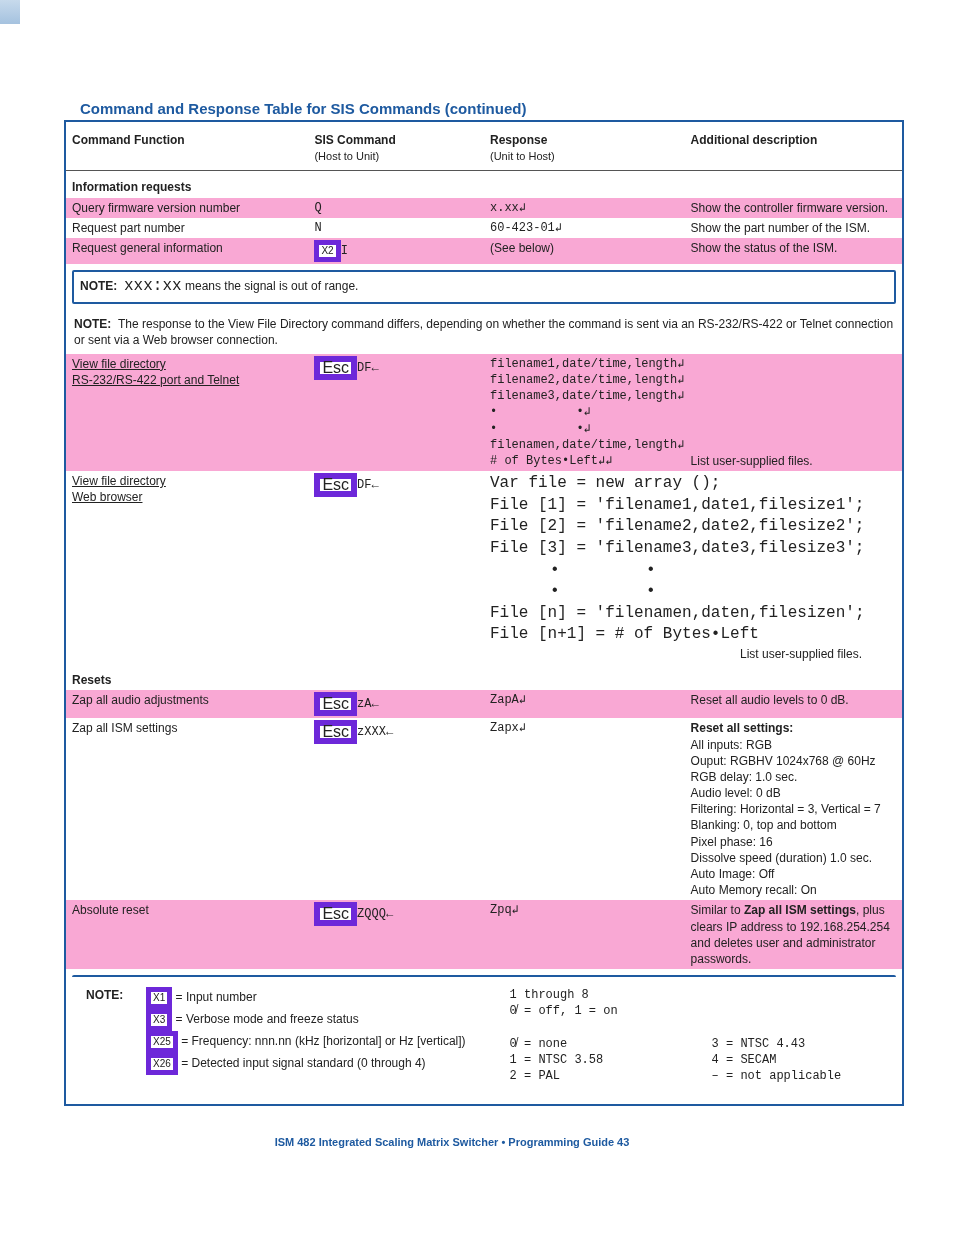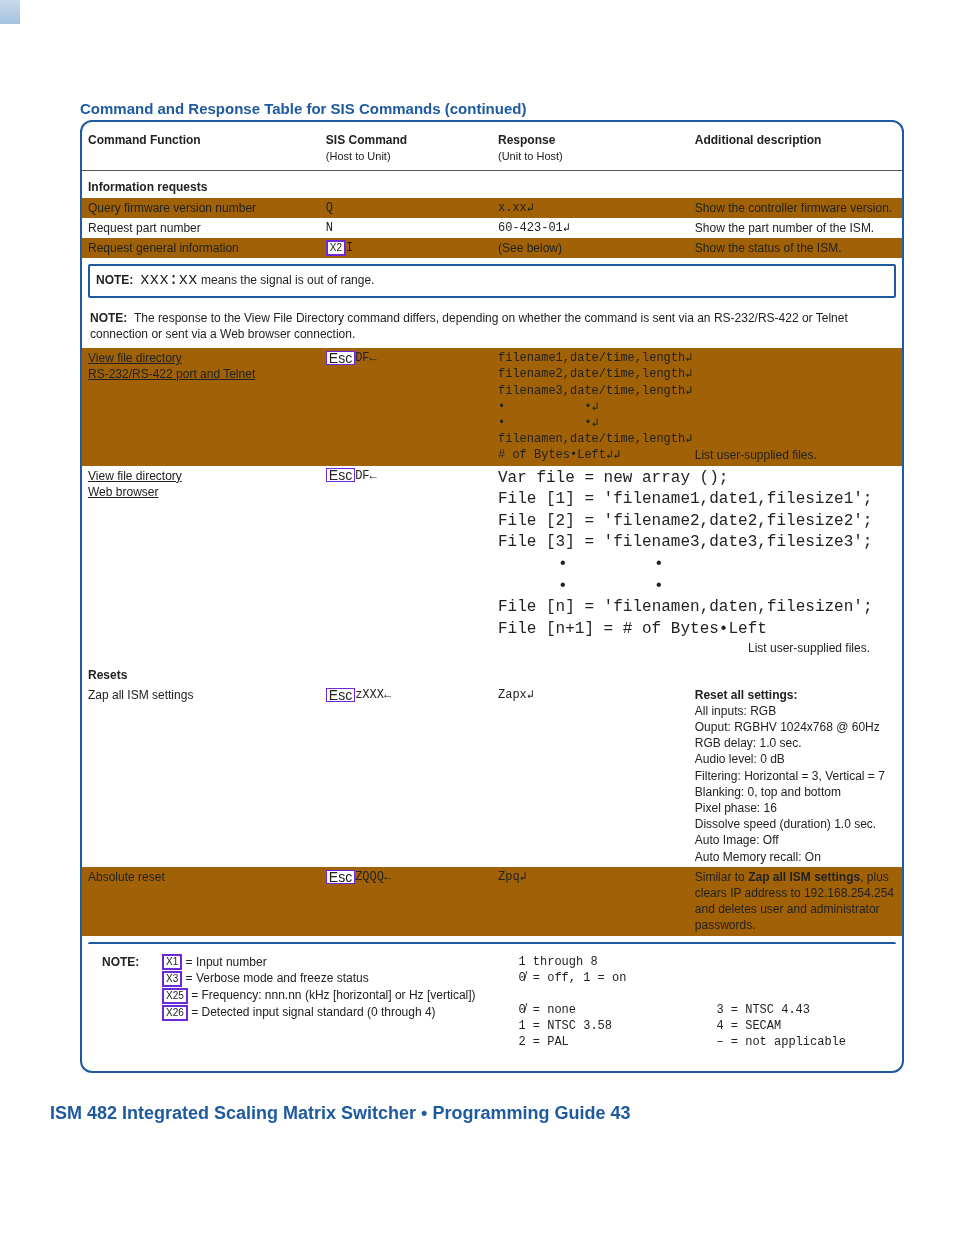--- a/index.html
+++ b/index.html
@@ -1,37 +1,37 @@
 <!DOCTYPE html>
 <html><head>
 <meta charset="utf-8">
 <style>
   *{box-sizing:border-box;margin:0;padding:0}
   body{font-family:Arial,Helvetica,sans-serif;font-size:12px;color:#222;background:#fff;width:954px;margin:0 auto;position:relative}
   .topbar{height:24px;background:linear-gradient(#c7daec,#a5c2df);width:20px;position:absolute;top:0;left:0}
   .page{padding:60px 50px 40px 50px}
   .title{color:#1e5aa0;font-weight:bold;font-size:15px;margin:40px 0 3px 30px}
-  .frame{border:2px solid #1e5aa0;border-radius:12px;padding:0;margin-left:30px;margin-right:0}
+  .frame{border:2px solid #1e5aa0;border-radius:0;padding:0;margin-left:14px;margin-right:0}
   .tbl{width:100%;border-collapse:collapse;table-layout:fixed}
   .tbl td{vertical-align:top;padding:2px 6px;font-size:12px;line-height:1.35}
   .hdr td{font-weight:bold;padding:10px 6px 6px 6px;vertical-align:top}
   .hdr .sub{font-weight:normal;font-size:11px}
   .sec td{font-weight:bold;padding-top:8px}
-  .tint{background:#a16207}
+  .tint{background:#f9a8d4}
   .mono{font-family:Menlo,Consolas,Courier,monospace;font-size:16px}
   .c1{width:29%}.c2{width:21%}.c3{width:24%}.c4{width:26%}
-  .esc{display:inline-block;border:1px solid #6d28d9;font-family:Arial,Helvetica,sans-serif;font-size:14px;padding:0 2px;line-height:12px;vertical-align:middle;background:#fff}
-  .var{display:inline-block;border:2px solid #6d28d9;font-family:Arial,Helvetica,sans-serif;font-size:10px;padding:0 2px;line-height:12px;vertical-align:middle;background:#fff}
+  .esc{display:inline-block;border:6px solid #6d28d9;font-family:Arial,Helvetica,sans-serif;font-size:16px;padding:0 2px;line-height:12px;vertical-align:middle;background:#fff}
+  .var{display:inline-block;border:5px solid #6d28d9;font-family:Arial,Helvetica,sans-serif;font-size:10px;padding:0 2px;line-height:12px;vertical-align:middle;background:#fff}
   .u{text-decoration:underline}
   .noteB{border:2px solid #1e5aa0;border-radius:2px;margin:6px;padding:4px 6px}
   .noteLbl{font-weight:bold}
   .it{}
   .dotrow{text-align:center}
   .descblk{}
-  .footer{color:#1e5aa0;font-weight:bold;font-size:18px;text-align:left;margin:30px 50px 0 0}
+  .footer{color:#1e5aa0;font-weight:bold;font-size:11px;text-align:center;margin:30px 50px 0 0}
 </style>
 </head>
 <body>
 
 <div class="topbar"></div>
 
 <div class="page">
 
   <div class="title">Command and Response Table for SIS Commands (continued)</div>
 
@@ -128,20 +128,26 @@
       </tr>
 
 
       <tr class="sec">
             <td>Resets</td>
             <td></td>
             <td></td>
             <td></td>
           </tr>
 
+      <tr class="tint">
+        <td>Zap all audio adjustments</td>
+        <td class="mono"><span class="esc">Esc</span><span>zA←</span></td>
+        <td class="mono">ZapA↲</td>
+        <td>Reset all audio levels to 0 dB.</td>
+      </tr>
 
       <tr>
         <td>Zap all ISM settings</td>
         <td class="mono"><span class="esc">Esc</span><span>zXXX←</span></td>
         <td class="mono">Zapx↲</td>
         <td class="descblk">
           <b>Reset all settings:</b><br>
           <span>All inputs: RGB</span><br>
           <span>Ouput: RGBHV 1024x768 @ 60Hz</span><br>
           <span>RGB delay: 1.0 sec.</span><br>

